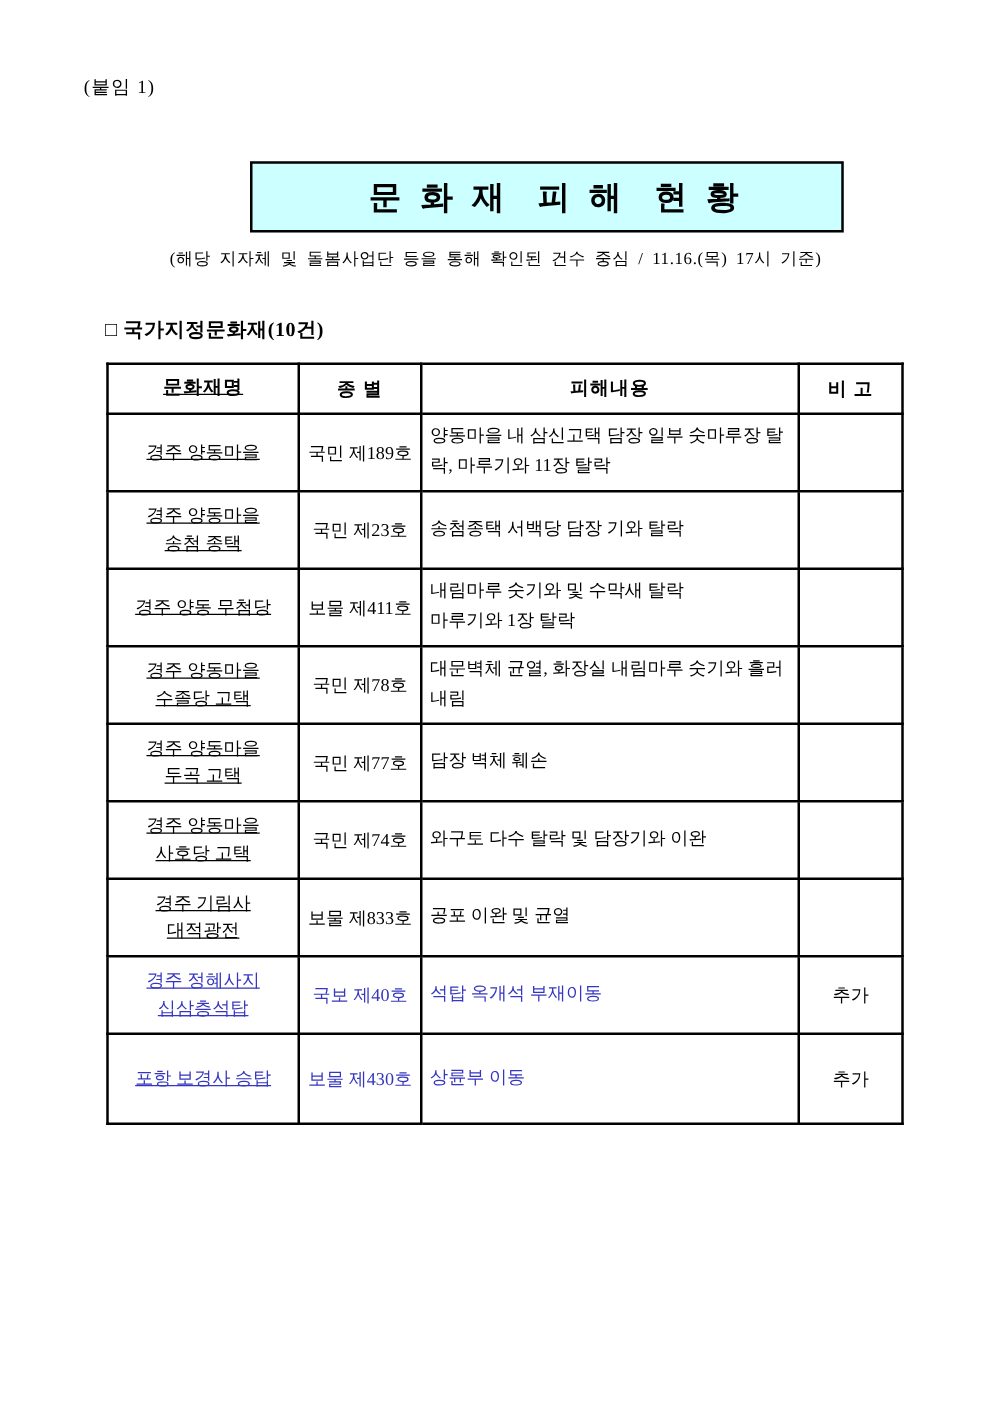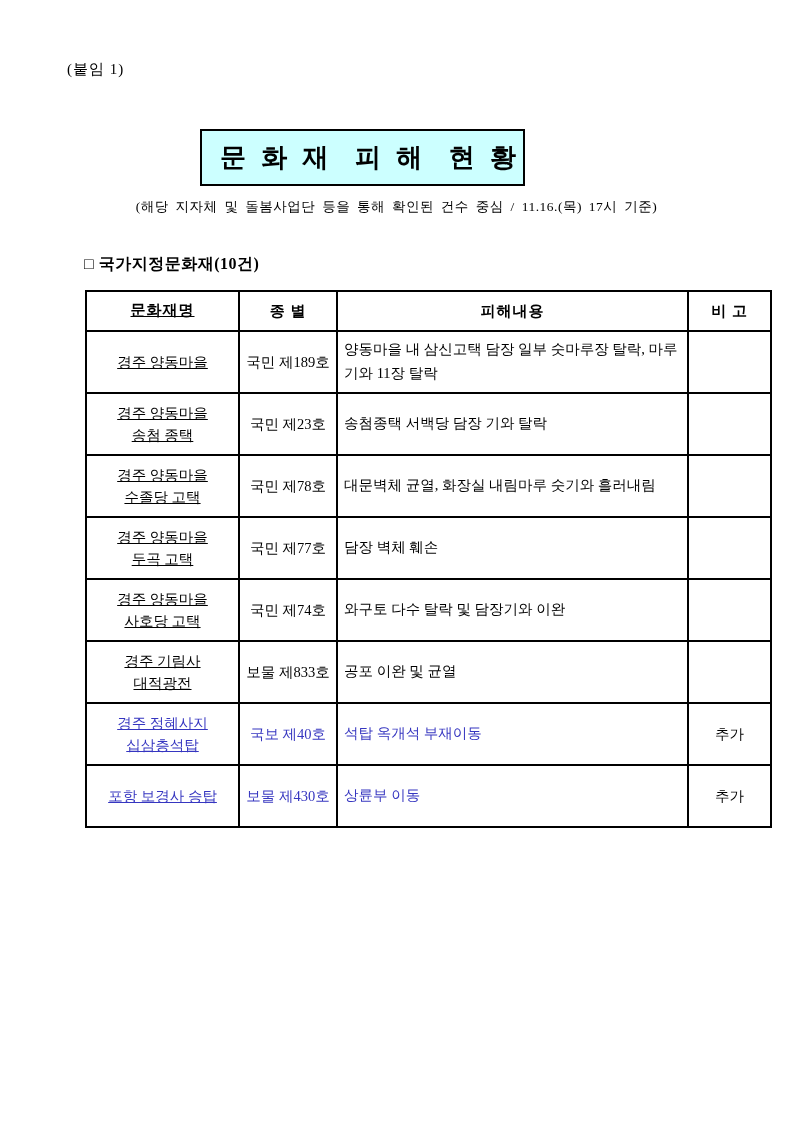--- a/index.html
+++ b/index.html
@@ -16,21 +16,21 @@
     color:#000;
     position:relative;
     overflow:hidden;
   }
   .attachment-label{
     position:absolute;top:60px;left:67px;
     font-size:15px;letter-spacing:1px;
   }
   .title-box{
     position:absolute;top:129px;left:200px;
-    width:325px;height:57px;
+    width:475px;height:57px;
     background:var(--title-bg);
     border:2px solid var(--border);
     display:flex;align-items:center;justify-content:center;
     font-family:"Liberation Sans","DejaVu Sans",sans-serif;
     font-weight:bold;font-size:26px;
     letter-spacing:4px;white-space:pre;padding-left:15px;
   }
   .subtitle{
     position:absolute;top:198px;left:0;width:100%;
     text-align:center;font-size:13.5px;letter-spacing:0.5px;word-spacing:3px;
@@ -50,21 +50,21 @@
     border:2px solid var(--border);
     vertical-align:middle;
     padding:4px 6px;
   }
   .doc-table thead th{
     height:40px;font-size:15px;font-weight:bold;
     text-align:center;letter-spacing:1px;
   }
   .col-name{width:153px;text-align:center;line-height:1.55;text-decoration:underline;}
   .col-type{width:98px;text-align:center;}
-  .col-damage{width:351px;text-align:left;padding:8px 12px;line-height:1.65;}
+  .col-damage{width:302px;text-align:left;padding:8px 12px;line-height:1.65;}
   .col-note{width:83px;text-align:center;}
   .doc-table tbody td{height:62px;}
   .doc-table tbody tr:nth-child(9) td,
   .doc-table tbody tr:nth-child(10) td{height:72px;}
   .blue{color:var(--accent);}
 </style>
 </head>
 <body>
 
 <div class="attachment-label">(붙임 1)</div>
@@ -98,20 +98,31 @@
         <td class="col-note"></td>
       </tr>
       <tr>
         <td class="col-name">
           <div>경주 양동마을</div>
           <div>송첨 종택</div>
         </td>
         <td class="col-type">국민 제23호</td>
         <td class="col-damage">
           <div>송첨종택 서백당 담장 기와 탈락</div>
+        </td>
+        <td class="col-note"></td>
+      </tr>
+      <tr>
+        <td class="col-name">
+          <div>경주 양동 무첨당</div>
+        </td>
+        <td class="col-type">보물 제411호</td>
+        <td class="col-damage">
+          <div>내림마루 숫기와 및 수막새 탈락</div>
+          <div>마루기와 1장 탈락</div>
         </td>
         <td class="col-note"></td>
       </tr>
       <tr>
         <td class="col-name">
           <div>경주 양동마을</div>
           <div>수졸당 고택</div>
         </td>
         <td class="col-type">국민 제78호</td>
         <td class="col-damage">

